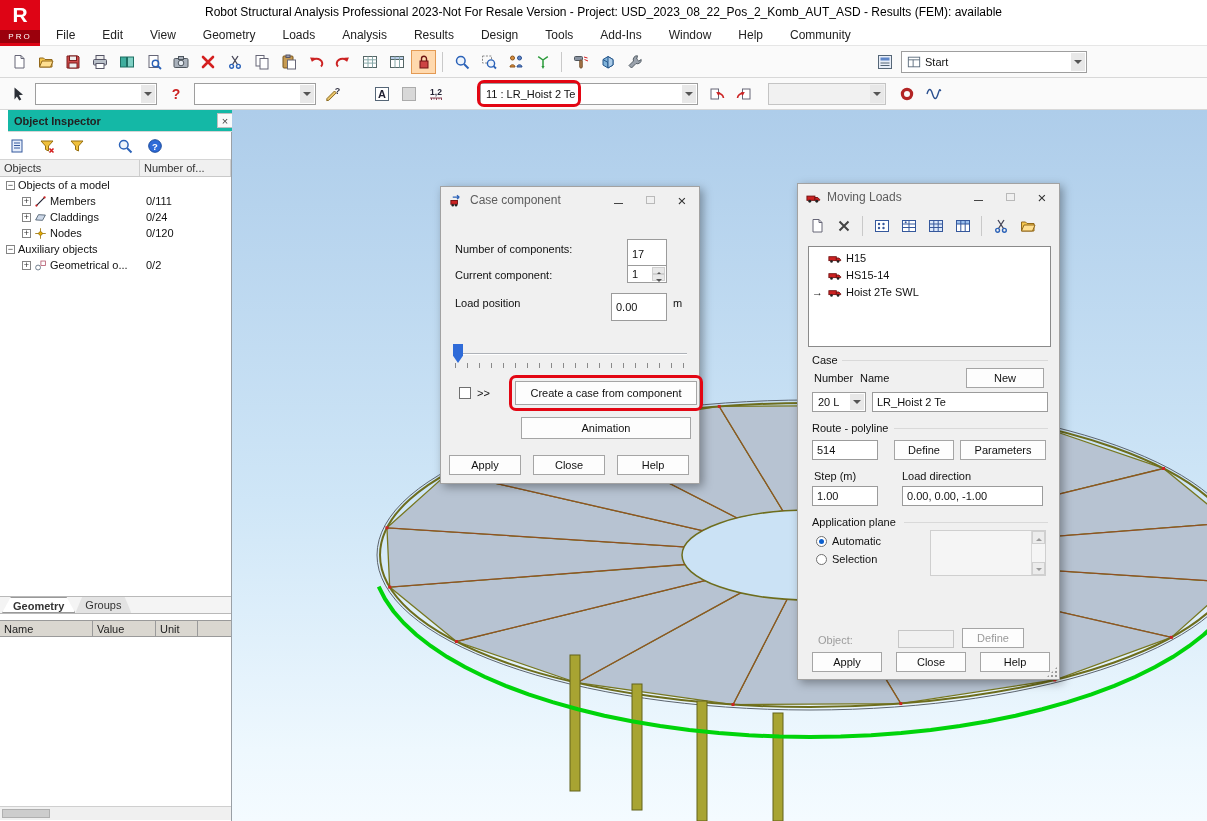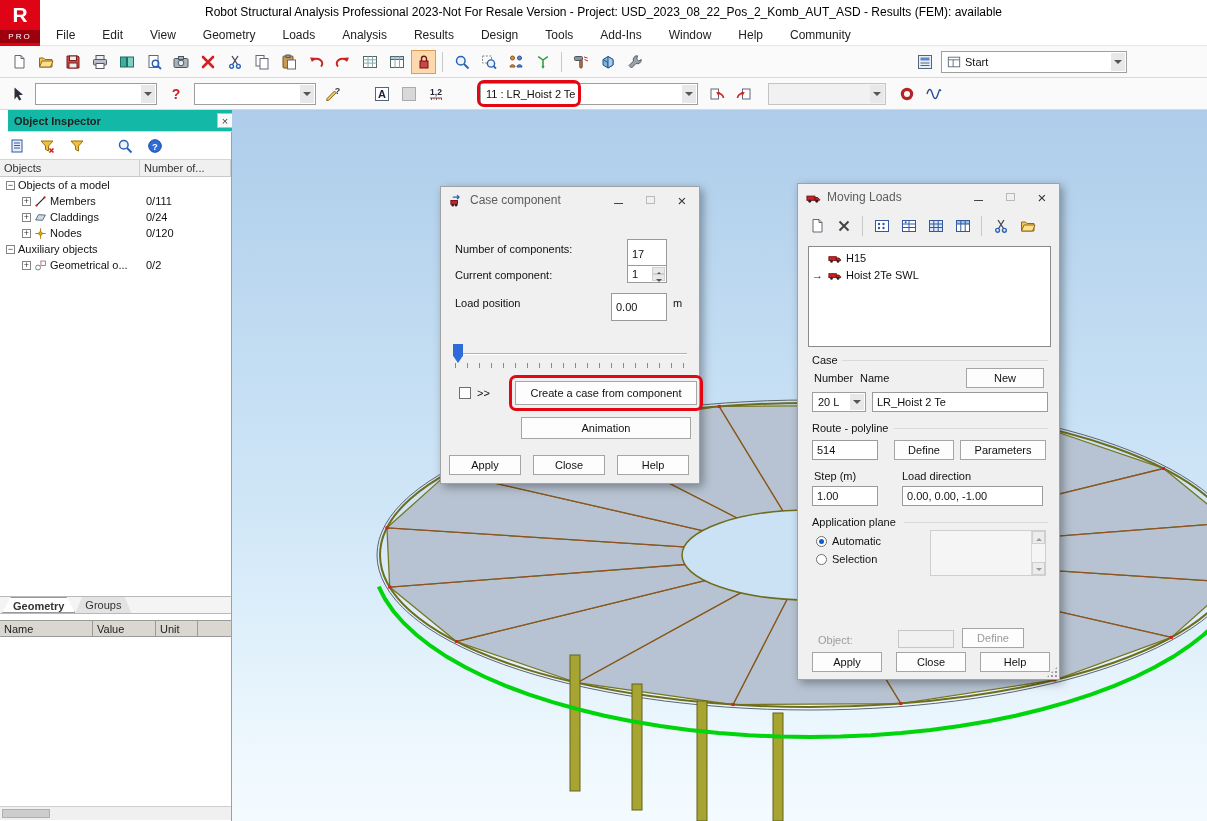--- a/index.html
+++ b/index.html
@@ -28,21 +28,21 @@
   .tbtn.active{background:#ffd9ae;border-color:#e39a54;}
   .tsep{width:1px;height:20px;background:#c9c9c9;margin:0 4px;display:inline-block;}
   .icn{display:inline-flex;}
   .iconrow{display:inline-flex;align-items:center;gap:2px;}
   .tcombo{height:22px;border:1px solid #9e9e9e;background:#fff;display:inline-flex;
     align-items:center;position:relative;padding:0 16px 0 5px;font-size:11px;}
   .tcombo.dis{background:#f1f1f1;border-color:#c4c4c4;}
   .carrow{position:absolute;right:1px;top:1px;bottom:1px;width:14px;background:#e8e8e8;
     display:flex;align-items:center;justify-content:center;}
   .carrow::after{content:'';border:4px solid transparent;border-top-color:#555;margin-top:4px;}
-  #start-group{margin-left:auto;margin-right:80px;display:flex;align-items:center;gap:4px;}
+  #start-group{margin-left:auto;margin-right:120px;display:flex;align-items:center;gap:4px;}
   .red-box{position:absolute;border:3px solid #e30613;border-radius:7px;pointer-events:none;z-index:30;}
 
   
   #inspector{position:absolute;left:0;top:110px;width:232px;height:711px;background:#fff;
     border-right:1px solid #9aa0a6;}
   #insp-header{position:absolute;left:8px;top:0;width:100%;height:22px;background:#14b8a6;
     border-bottom:1px solid #d5d5d5;display:flex;align-items:center;padding:0 6px;}
   #insp-title{font-weight:bold;color:#222;flex:1;}
   #insp-close{width:16px;height:15px;text-align:center;line-height:14px;color:#444;
     border:1px solid #c0c0c0;background:#fafafa;font-size:11px;}
@@ -832,20 +832,32 @@
           <svg viewBox="0 0 16 16" width="14" height="14">
             <rect x="1" y="6.5" width="8.5" height="4.5" fill="#cc2222" stroke="#701010"></rect>
             <path d="M9.5 8h3l2 2v1h-5z" fill="#cc2222" stroke="#701010"></path>
             <circle cx="4" cy="12" r="1.5" fill="#222"></circle>
             <circle cx="11.5" cy="12" r="1.5" fill="#222"></circle>
           </svg>
         </span>
         <span>H15</span>
       </div>
       <div class="vrow">
+        <span class="vgutter"></span>
+        <span class="icn">
+          <svg viewBox="0 0 16 16" width="14" height="14">
+            <rect x="1" y="6.5" width="8.5" height="4.5" fill="#cc2222" stroke="#701010"></rect>
+            <path d="M9.5 8h3l2 2v1h-5z" fill="#cc2222" stroke="#701010"></path>
+            <circle cx="4" cy="12" r="1.5" fill="#222"></circle>
+            <circle cx="11.5" cy="12" r="1.5" fill="#222"></circle>
+          </svg>
+        </span>
+        <span>HS15-14</span>
+      </div>
+      <div class="vrow">
         <span class="vgutter">→</span>
         <span class="icn">
           <svg viewBox="0 0 16 16" width="14" height="14">
             <rect x="1" y="6.5" width="8.5" height="4.5" fill="#cc2222" stroke="#701010"></rect>
             <path d="M9.5 8h3l2 2v1h-5z" fill="#cc2222" stroke="#701010"></path>
             <circle cx="4" cy="12" r="1.5" fill="#222"></circle>
             <circle cx="11.5" cy="12" r="1.5" fill="#222"></circle>
           </svg>
         </span>
         <span>Hoist 2Te SWL</span>

